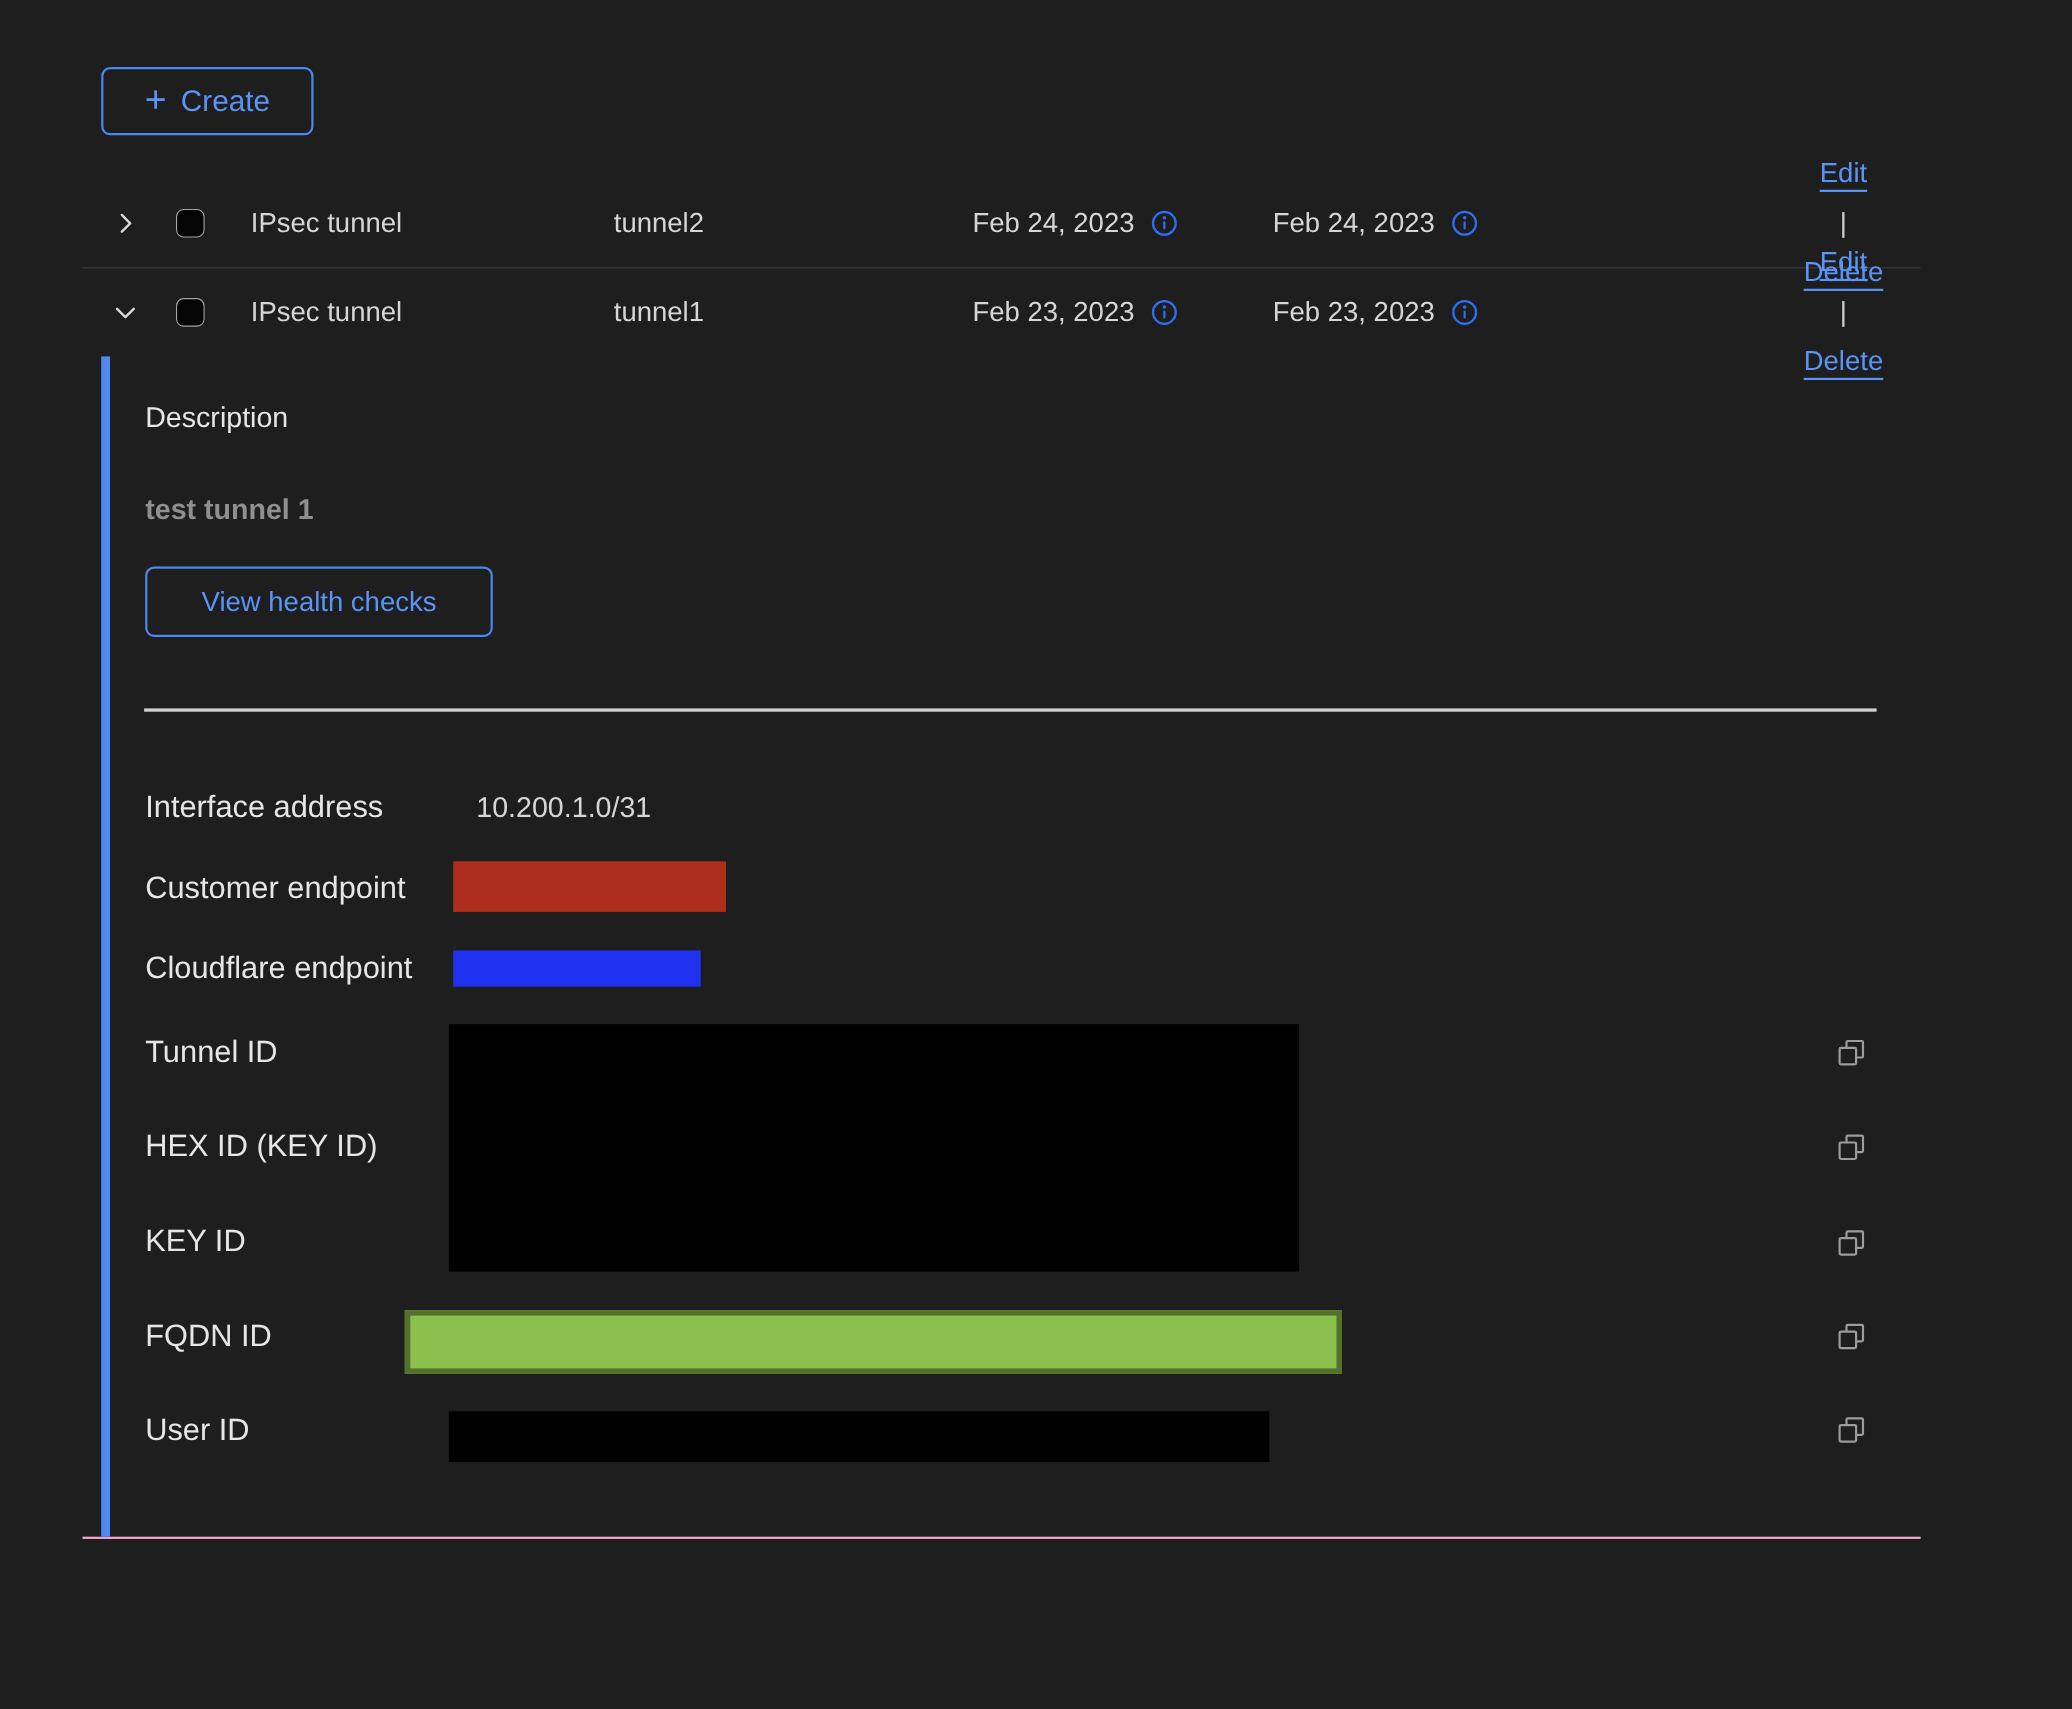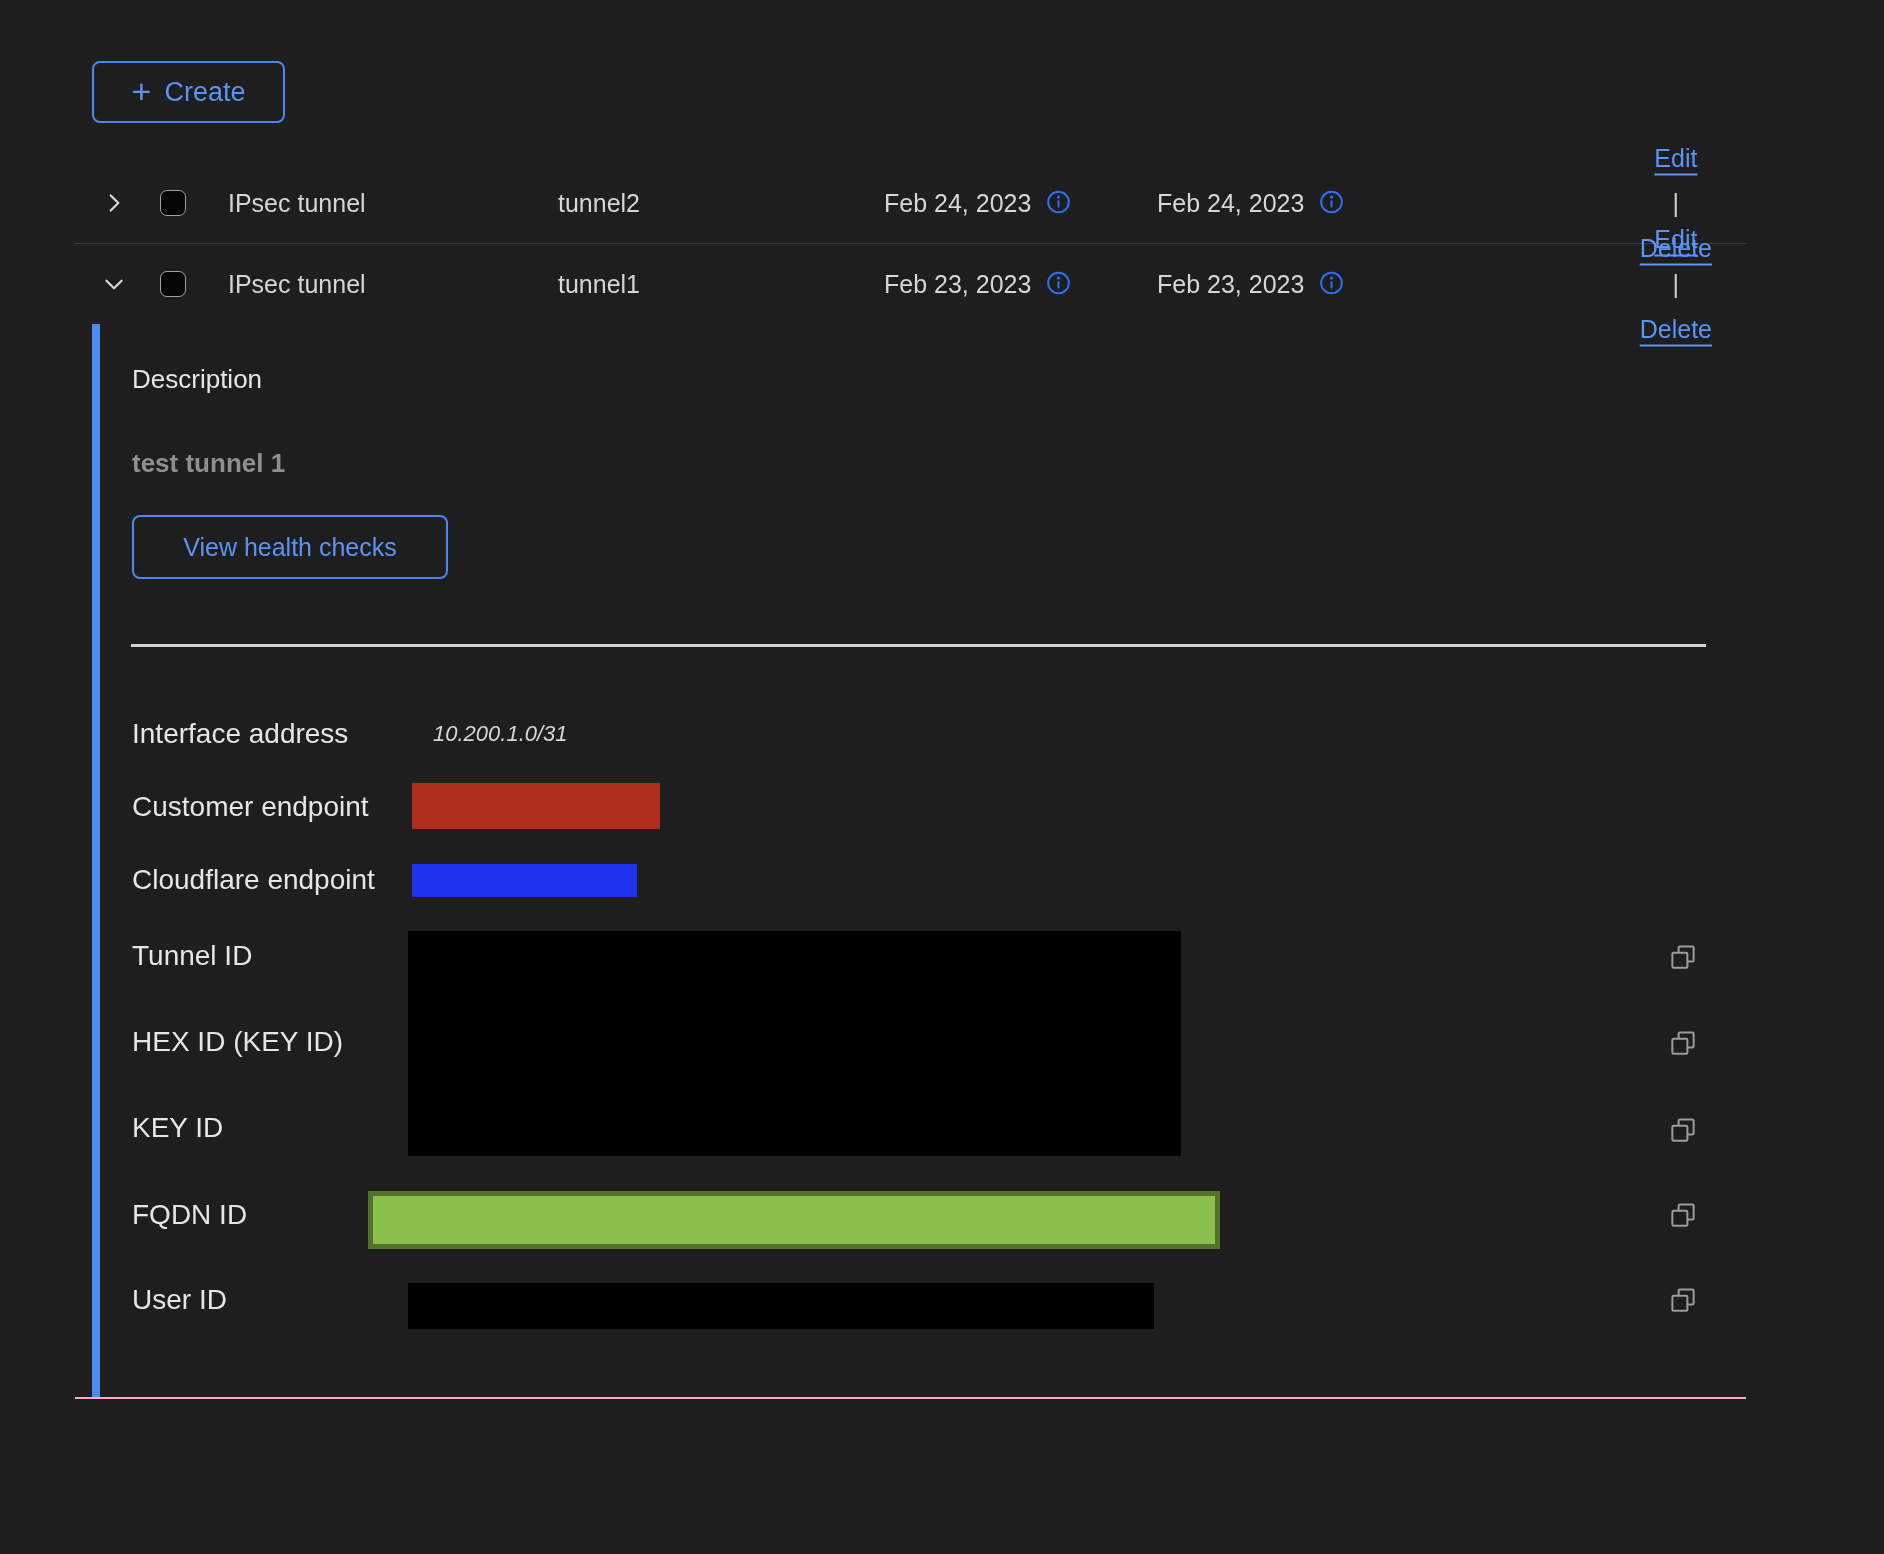--- a/index.html
+++ b/index.html
@@ -40,21 +40,21 @@
     position:absolute;top:50%;transform:translateY(-50%);
     font-size:25px;color:#d6d6d6;white-space:nowrap;
   }
   .th{font-weight:700;color:#e3e3e3;}
   .col-chevron{left:26px;display:flex;align-items:center;cursor:pointer;}
   .col-check{left:85px;display:flex;align-items:center;}
   .col-type{left:153px;}
   .col-name{left:483px;}
   .col-created{left:809px;}
   .col-modified{left:1082px;}
-  .date-cell{display:flex;gap:14px;}
+  .date-cell{display:flex;align-items:center;gap:14px;}
   .col-actions{right:34px;display:flex;align-items:center;gap:16px;flex-direction:column;}
   .link{
     color:#5b94f6;text-decoration:underline;
     text-underline-offset:7px;text-decoration-thickness:2px;cursor:pointer;
   }
   .pipe{color:#cfcfcf;}
   .checkbox{
     width:26px;height:26px;box-sizing:border-box;
     border:1.5px solid #a3a3a3;border-radius:7px;
     background:#050505;display:inline-block;cursor:pointer;
@@ -64,21 +64,21 @@
 
   
   .expanded{position:relative;height:1073px;border-bottom:2px solid #f9a8d4;}
   .accent-bar{position:absolute;left:17px;top:0;width:8px;height:100%;background:#4e8af2;}
   .desc-label{position:absolute;left:57px;top:40px;font-size:26px;color:#e6e6e6;line-height:30px;}
   .desc-value{position:absolute;left:57px;top:124px;font-size:26px;color:#8f8f8f;line-height:30px;font-weight:bold;}
   .health-btn{position:absolute;left:57px;top:191px;width:316px;height:64px;font-size:25px;}
   .divider{position:absolute;left:56px;top:320px;width:1575px;height:3px;background:#d2d2d2;}
 
   .flabel{position:absolute;left:57px;font-size:28px;color:#e6e6e6;line-height:30px;white-space:nowrap;}
-  .fvalue{position:absolute;left:358px;font-size:22px;color:#d6d6d6;line-height:30px;white-space:nowrap;font-style:italic;}
+  .fvalue{position:absolute;left:358px;font-size:26px;color:#d6d6d6;line-height:30px;white-space:nowrap;}
   .lbl-interface{top:395px;} .val-interface{top:395px;}
   .lbl-customer{top:468px;}
   .lbl-cloudflare{top:541px;}
   .lbl-tunnelid{top:617px;text-align:center;}
   .lbl-hexid{top:703px;}
   .lbl-keyid{top:789px;}
   .lbl-fqdn{top:876px;}
   .lbl-userid{top:961px;}
 
   .redact{position:absolute;}

